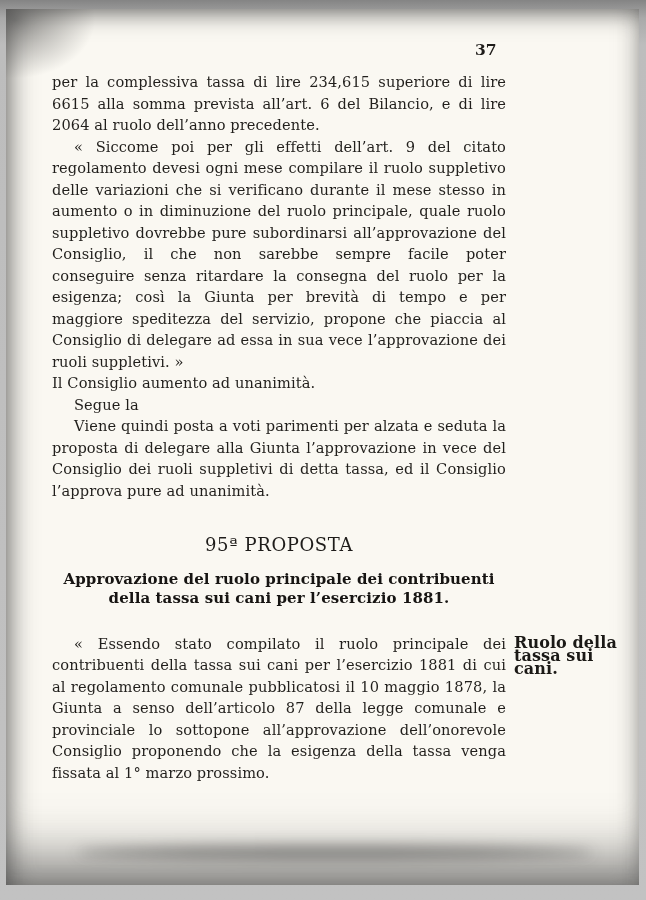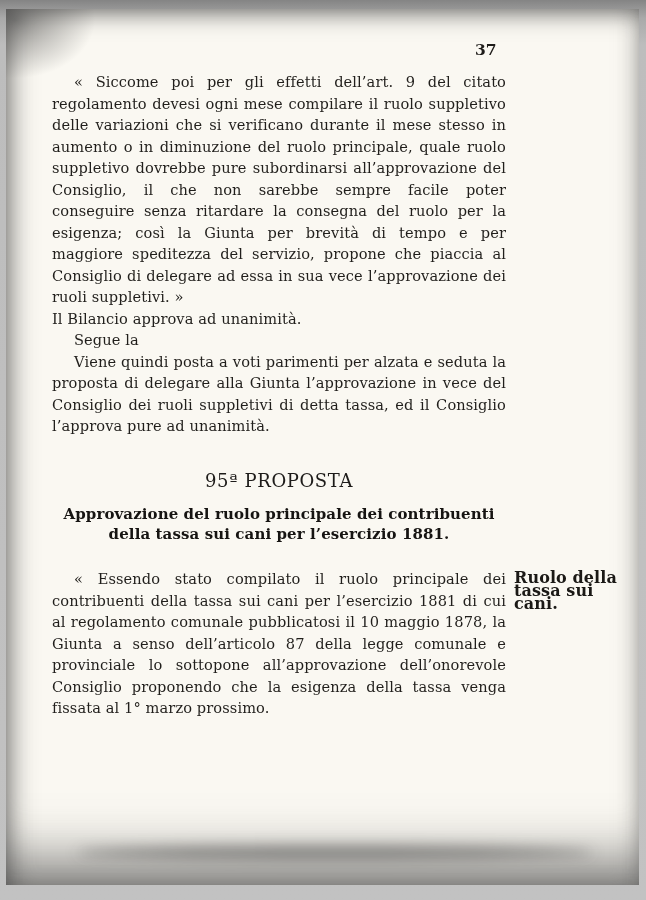--- a/index.html
+++ b/index.html
@@ -94,25 +94,26 @@
 </head>
 <body>
 
 <div class="scan">
   <div class="page">
 
     <div class="pagenum">37</div>
 
     <div class="content">
 
+      <p>per la complessiva tassa di lire 234,615 superiore di lire 6615 alla somma prevista all’art. 6 del Bilancio, e di lire 2064 al ruolo dell’anno precedente.</p>
 
       <p class="indent">« Siccome poi per gli effetti dell’art. 9 del citato regolamento devesi ogni mese compilare il ruolo suppletivo delle variazioni che si verificano durante il mese stesso in aumento o in diminuzione del ruolo principale, quale ruolo suppletivo dovrebbe pure subordinarsi all’approvazione del Consiglio, il che non sarebbe sempre facile poter conseguire senza ritardare la consegna del ruolo per la esigenza; così la Giunta per brevità di tempo e per maggiore speditezza del servizio, propone che piaccia al Consiglio di delegare ad essa in sua vece l’approvazione dei ruoli suppletivi. »</p>
 
 
-      <p>Il Bilancio approva ad unanimità.</p>
+      <p>Il Consiglio aumento ad unanimità.</p>
 
       <p class="indent p6">Segue la</p>
 
       <p class="indent">Viene quindi posta a voti parimenti per alzata e seduta la proposta di delegare alla Giunta l’approvazione in vece del Consiglio dei ruoli suppletivi di detta tassa, ed il Consiglio l’approva pure ad unanimità.</p>
 
       <p class="heading">95ª PROPOSTA</p>
 
       <p class="subheading">Approvazione del ruolo principale dei contribuenti della tassa sui cani per l’esercizio 1881.</p>
 
       <div class="p7wrap">

